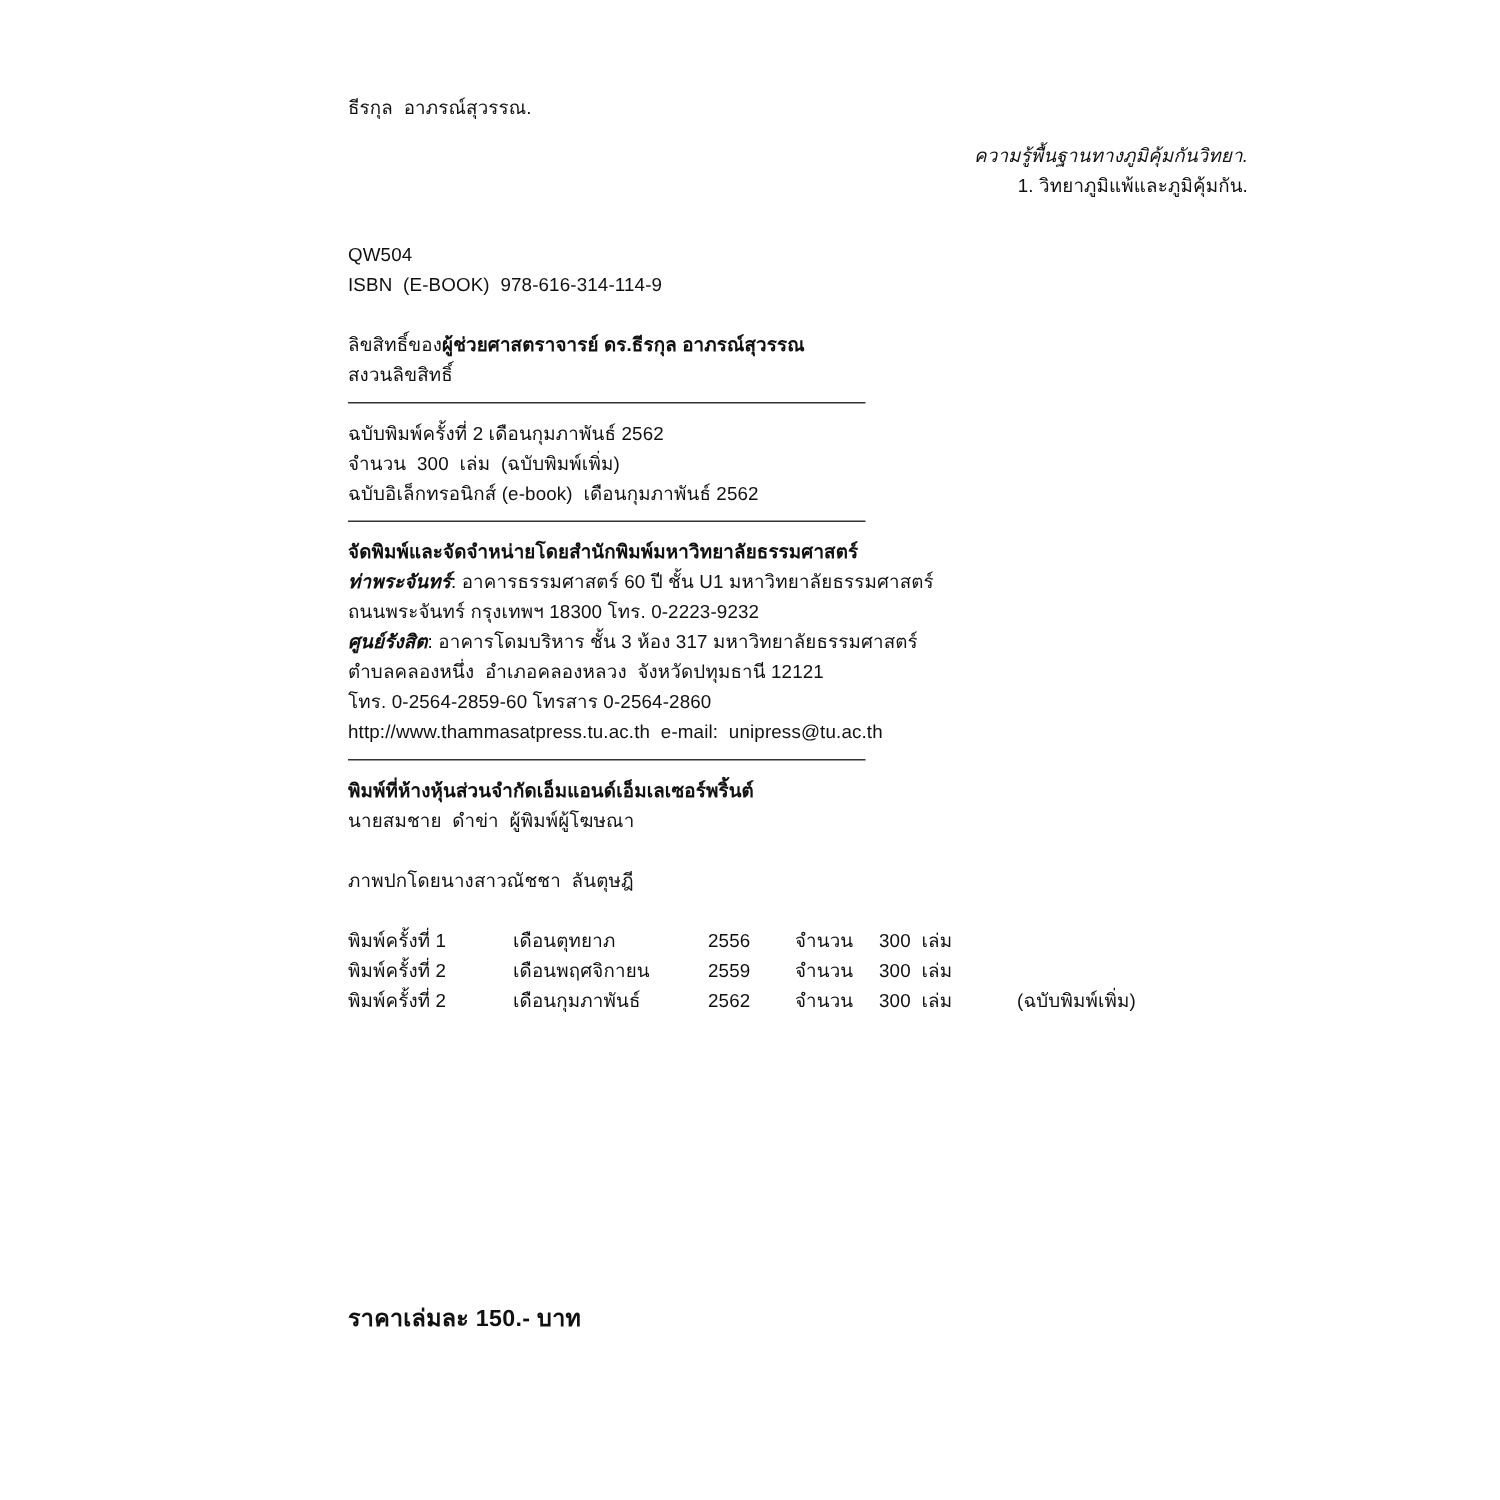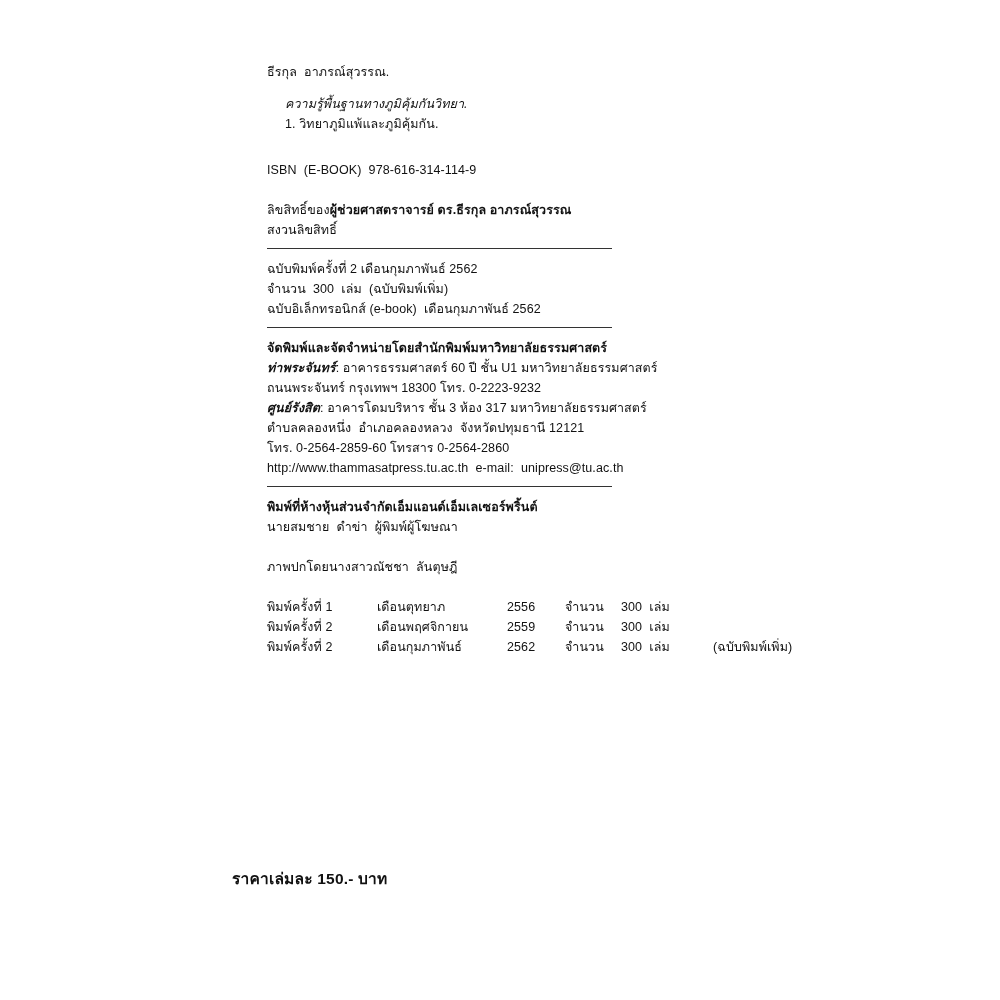--- a/index.html
+++ b/index.html
@@ -21,29 +21,28 @@
     top: 0;
     width: 1000px;
     height: 1000px;
     background: #ffffff;
   }
   .content {
     position: absolute;
     left: 232px;
     top: 62px;
     width: 600px;
-    margin-left: 35px;
   }
   .line {
     font-size: 12.5px;
     line-height: 20px;
     letter-spacing: 0.1px;
     white-space: pre;
   }
-  .indent1 { padding-left: 18px; }
+  .indent1 { padding-left: 18px; text-align: right; }
   .italic { font-style: italic; }
   .bold { font-weight: bold; }
   .gap-sm { height: 12px; }
   .gap-md { height: 20px; }
   .gap-lg { height: 26px; }
   .rule {
     border: 0;
     border-top: 1px solid #333333;
     width: 345px;
     margin: 8px 0 10px 0;
@@ -68,20 +67,21 @@
 
   <div class="content">
 
     <div class="line">ธีรกุล  อาภรณ์สุวรรณ.</div>
     <div class="gap-sm"></div>
     <div class="line indent1 italic">ความรู้พื้นฐานทางภูมิคุ้มกันวิทยา.</div>
     <div class="line indent1">1. วิทยาภูมิแพ้และภูมิคุ้มกัน.</div>
 
     <div class="gap-lg"></div>
 
+    <div class="line">QW504</div>
     <div class="line">ISBN  (E-BOOK)  978-616-314-114-9</div>
 
     <div class="gap-md"></div>
 
     <div class="line mixed"><span>ลิขสิทธิ์ของ</span><span class="b">ผู้ช่วยศาสตราจารย์ ดร.ธีรกุล อาภรณ์สุวรรณ</span></div>
     <div class="line">สงวนลิขสิทธิ์</div>
 
     <hr class="rule">
 
     <div class="line">ฉบับพิมพ์ครั้งที่ 2 เดือนกุมภาพันธ์ 2562</div>

